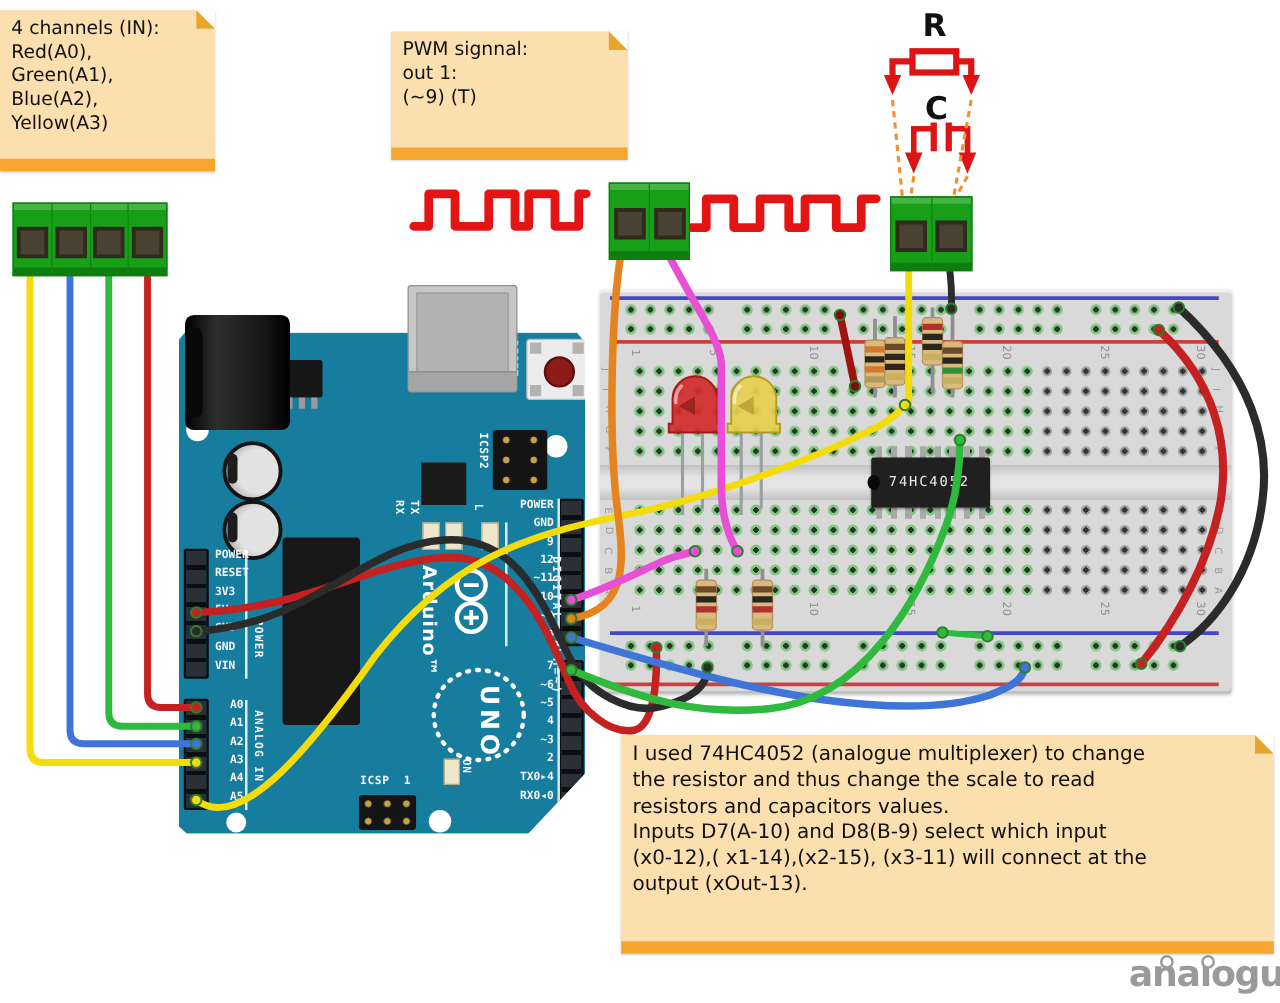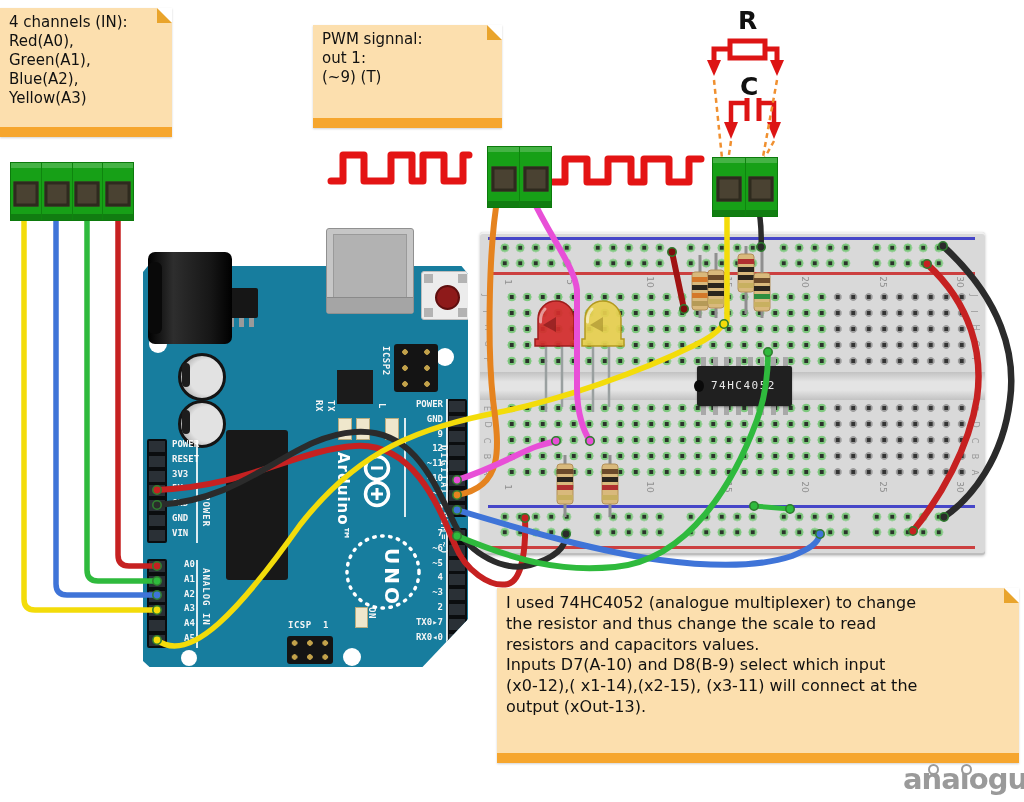--- a/index.html
+++ b/index.html
@@ -167,21 +167,21 @@
         <span>~9</span>
         <span>8</span>
       </div>
     <div class="pinlist pr" style="left:257px;top:262px">
         <span>7</span>
         <span>~6</span>
         <span>~5</span>
         <span>4</span>
         <span>~3</span>
         <span>2</span>
-        <span>TX0▸7</span>
+        <span>TX0▸4</span>
         <span>RX0◂0</span>
       </div>
     <div class="v silk" style="left:306px;top:179px;letter-spacing:2px">DIGITAL (PWM=~)</div>
 
     <div class="hdr" style="left:4px;top:173px;height:104px"></div>
     <div class="hdr" style="left:4px;top:293px;height:89px"></div>
     <div class="pinlist" style="left:29px;top:173px">
         <span>POWER</span>
         <span>RESET</span>
         <span>3V3</span>

